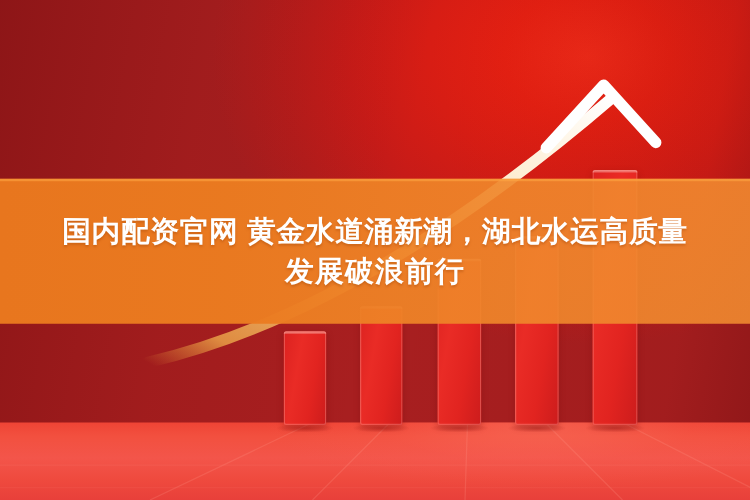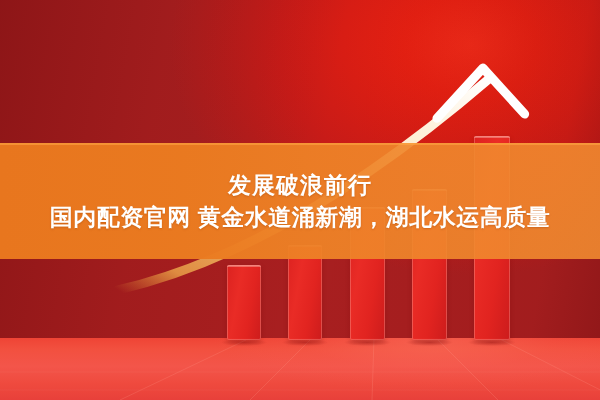--- a/index.html
+++ b/index.html
@@ -195,17 +195,17 @@
       </defs>
       <path d="M 118 290 Q 290 250 490 78" fill="none" stroke="url(#arrowGrad)" stroke-width="9" stroke-linecap="round"></path>
       <path d="M 424 69 L 492 66 L 489 128" fill="none" stroke="#ffffff" stroke-width="9" stroke-linecap="round" stroke-linejoin="round" transform="rotate(-45 490 78)"></path>
     </svg>
   </div>
 
   <div class="banner">
     <div class="banner-top-line"></div>
   </div>
   <div class="banner-text">
+    <div class="banner-line banner-line-1">国内配资官网 黄金水道涌新潮，湖北水运高质量</div>
     <div class="banner-line banner-line-2">发展破浪前行</div>
-    <div class="banner-line banner-line-1">国内配资官网 黄金水道涌新潮，湖北水运高质量</div>
   </div>
 
 </div>
 
 </body></html>

